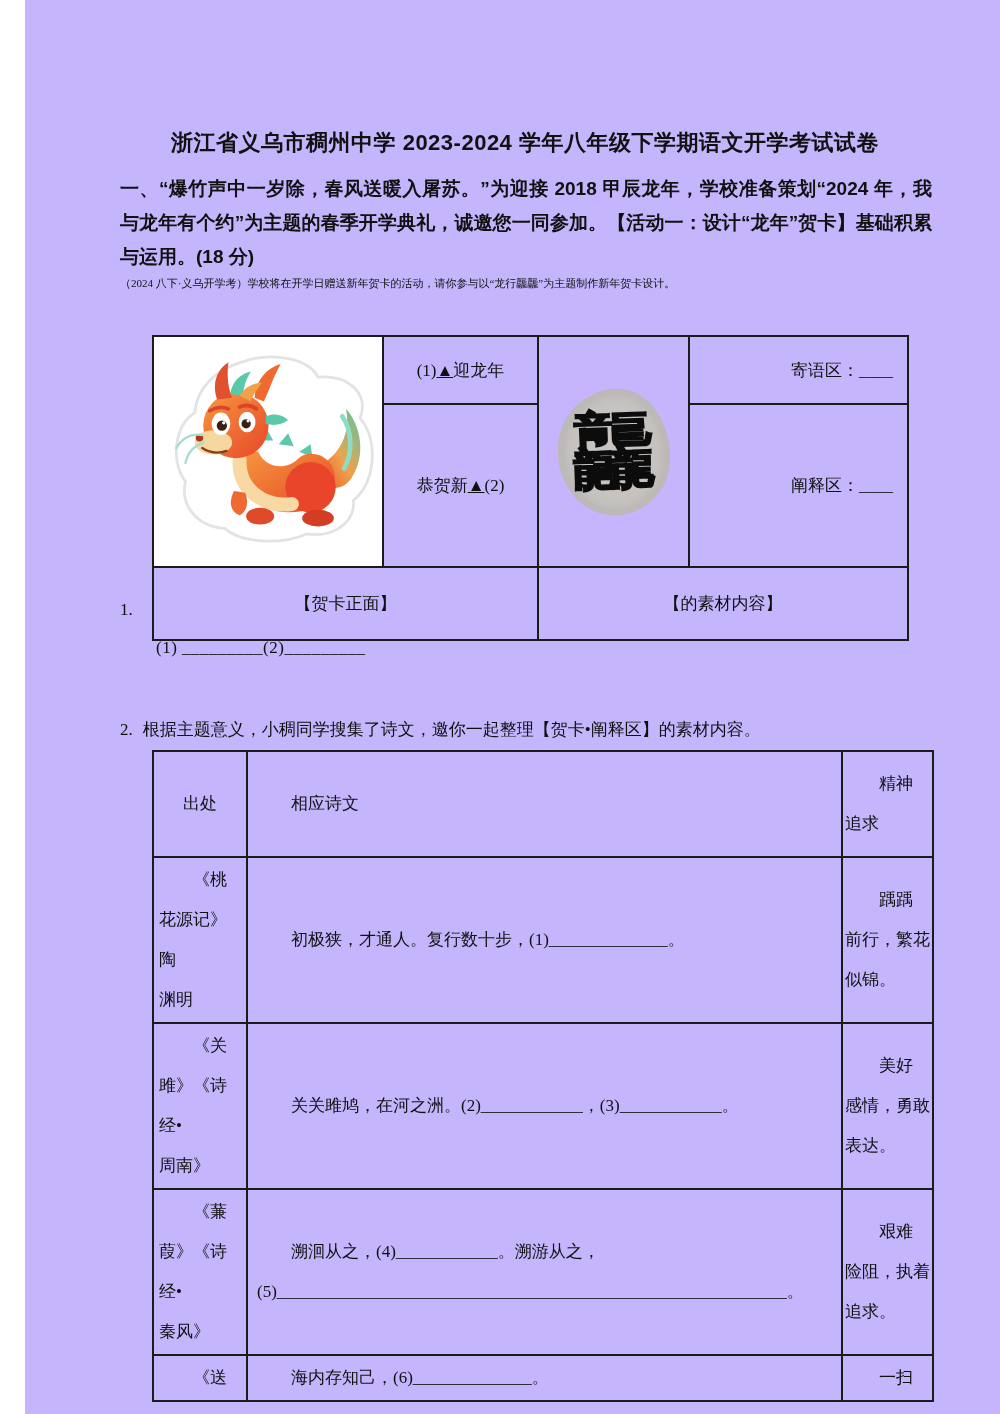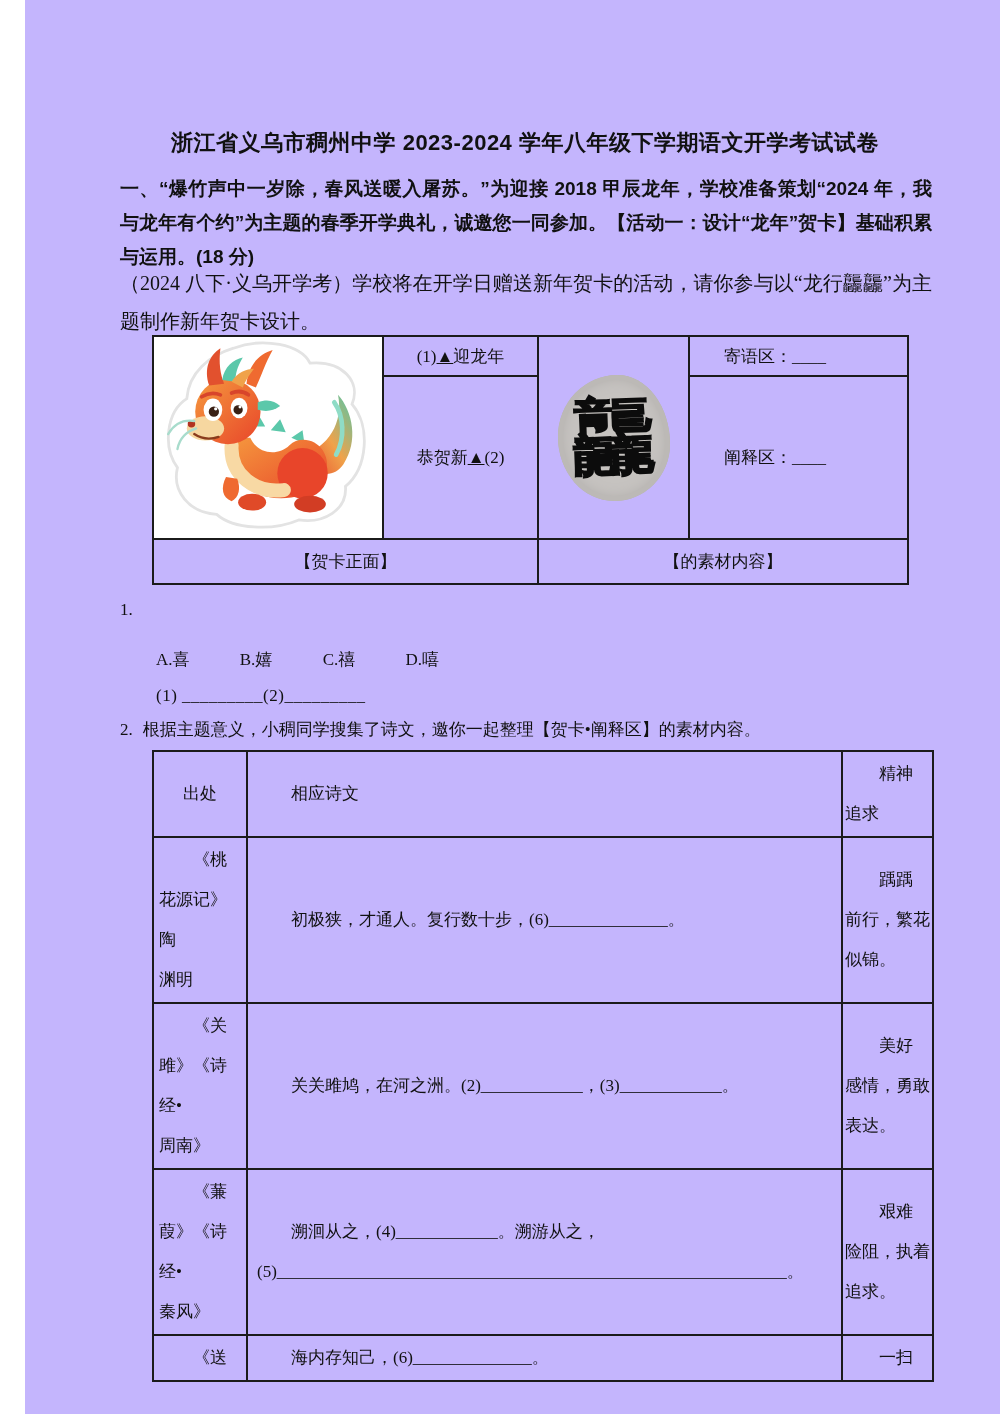--- a/index.html
+++ b/index.html
@@ -3,28 +3,28 @@
 <meta charset="utf-8">
 <style>
   html,body{margin:0;padding:0;background:#fff;}
   .page{position:relative;width:1000px;height:1414px;background:#c4b5fd;overflow:hidden;
         font-family:"Liberation Serif", serif;color:#111;margin-left:25px;}
   .abs{position:absolute;}
   .exam-title{top:128px;left:0;width:1000px;text-align:center;
         font-family:"Liberation Sans", sans-serif;font-weight:700;font-size:22px;letter-spacing:.5px;}
   .para-bold{top:172px;left:95px;width:812px;font-family:"Liberation Sans", sans-serif;
         font-weight:700;font-size:19px;line-height:34px;text-align:justify;}
-  .para-intro{top:264px;left:95px;width:812px;font-size:20px;line-height:38px;text-align:justify;}
+  .para-intro{top:264px;left:95px;width:812px;font-size:11px;line-height:38px;text-align:justify;}
 
   table{border-collapse:collapse;table-layout:fixed;}
-  td{border:2px solid #1b1b1b;vertical-align:middle;font-size:17px;padding:0;}
+  td{border:2px solid #1b1b1b;vertical-align:middle;font-size:17px;padding:14px;}
 
   .card-table{top:335px;left:127px;width:755px;}
   .card-table td{text-align:center;}
-  .card-table .zone{text-align:left;padding-left:34px;border-radius:18px;}
+  .card-table .zone{text-align:right;padding-left:34px;border-radius:18px;}
   .lbl-small{height:38px;}
   .caption-row td{height:43px;}
   .u{text-decoration:underline;}
   .dragon-cell{background:#fff;}
   .seal{width:112px;height:126px;margin:0 auto;position:relative;display:flex;align-items:center;justify-content:center;}
   .seal::before{content:"";position:absolute;inset:0;background:#c6c3c0;
         border-radius:53% 47% 50% 50% / 49% 55% 45% 51%;
         box-shadow:inset 0 0 0 5px #bcb9b6, inset 0 0 16px #a5a2a0;}
   .seal-char{position:relative;font-size:84px;line-height:1;font-weight:700;color:#0c0c0c;transform:rotate(-2deg);}
 
@@ -134,26 +134,20 @@
       <td colspan="2">【贺卡正面】</td>
       <td colspan="2">【的素材内容】</td>
     </tr>
   </tbody>
     </table>
 
   <div class="abs q-block" style="top:597px;">
     <div class="q-line">
       <span>1.</span>
     </div>
-    <div class="options">
-      <span>A.喜</span>
-      <span>B.嬉</span>
-      <span>C.禧</span>
-      <span>D.嘻</span>
-    </div>
     <div class="blanks">(1) _________(2)_________</div>
   </div>
 
   <div class="abs q-block" style="top:717px;">
     <div class="q-line">
       <span>2.</span>
       <span>根据主题意义，小稠同学搜集了诗文，邀你一起整理【贺卡•阐释区】的素材内容。</span>
     </div>
   </div>
 
@@ -167,21 +161,21 @@
     <tr class="hdr-row">
       <td class="center">出处</td>
       <td class="verse-cell">相应诗文</td>
       <td class="spirit-cell">精神
 追求</td>
     </tr>
     <tr class="row-tall">
       <td class="src-cell">《桃
 花源记》陶
 渊明</td>
-      <td class="verse-cell">初极狭，才通人。复行数十步，(6)______________。</td>
+      <td class="verse-cell">初极狭，才通人。复行数十步，(1)______________。</td>
       <td class="spirit-cell">踽踽
 前行，繁花
 似锦。</td>
     </tr>
     <tr class="row-tall">
       <td class="src-cell">《关
 雎》《诗经•
 周南》</td>
       <td class="verse-cell">关关雎鸠，在河之洲。(2)____________，(3)____________。</td>
       <td class="spirit-cell">美好

